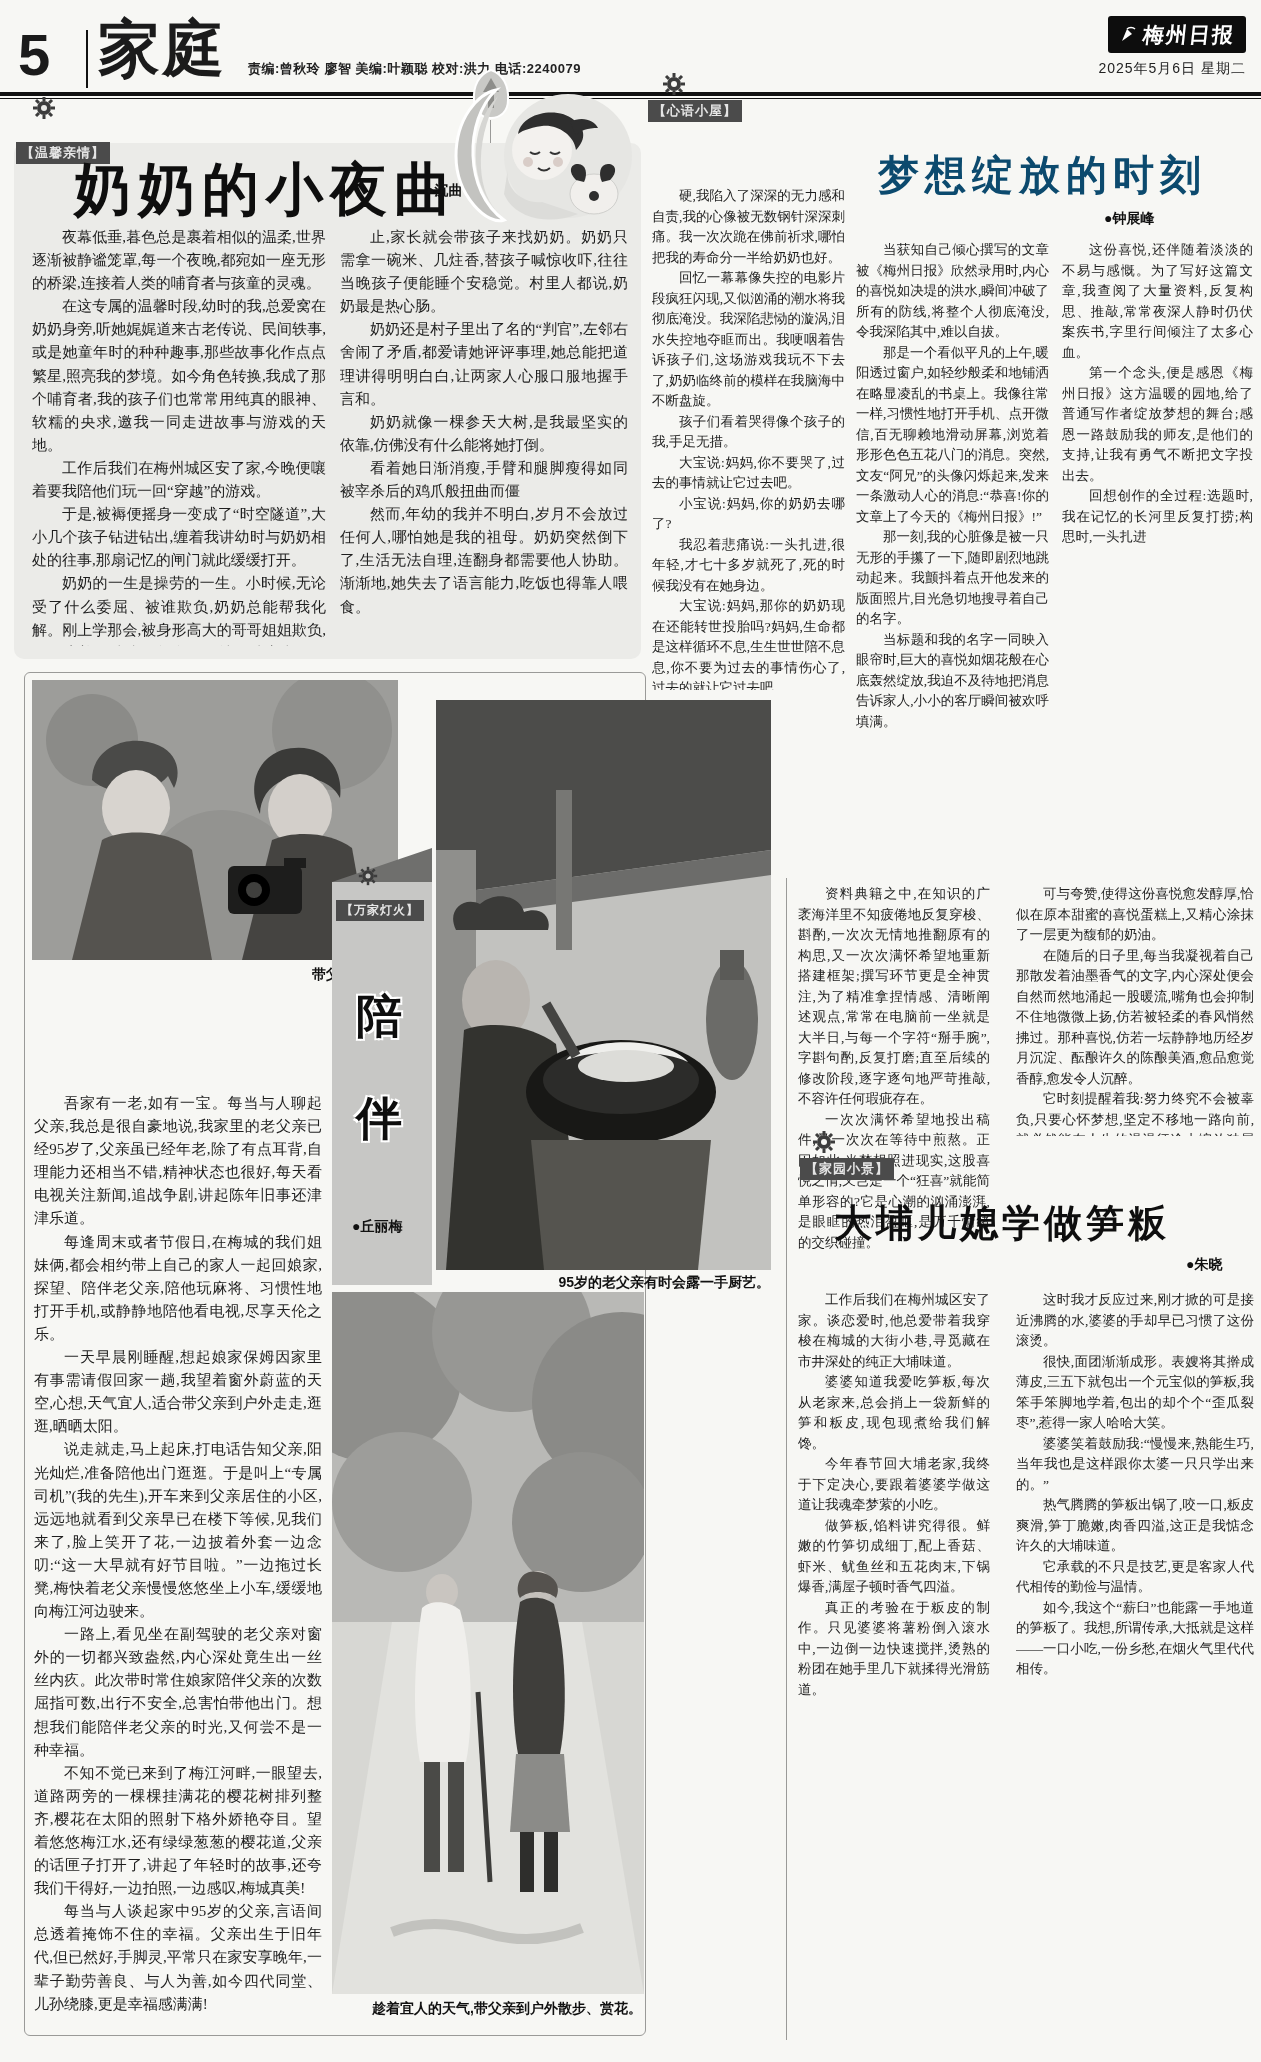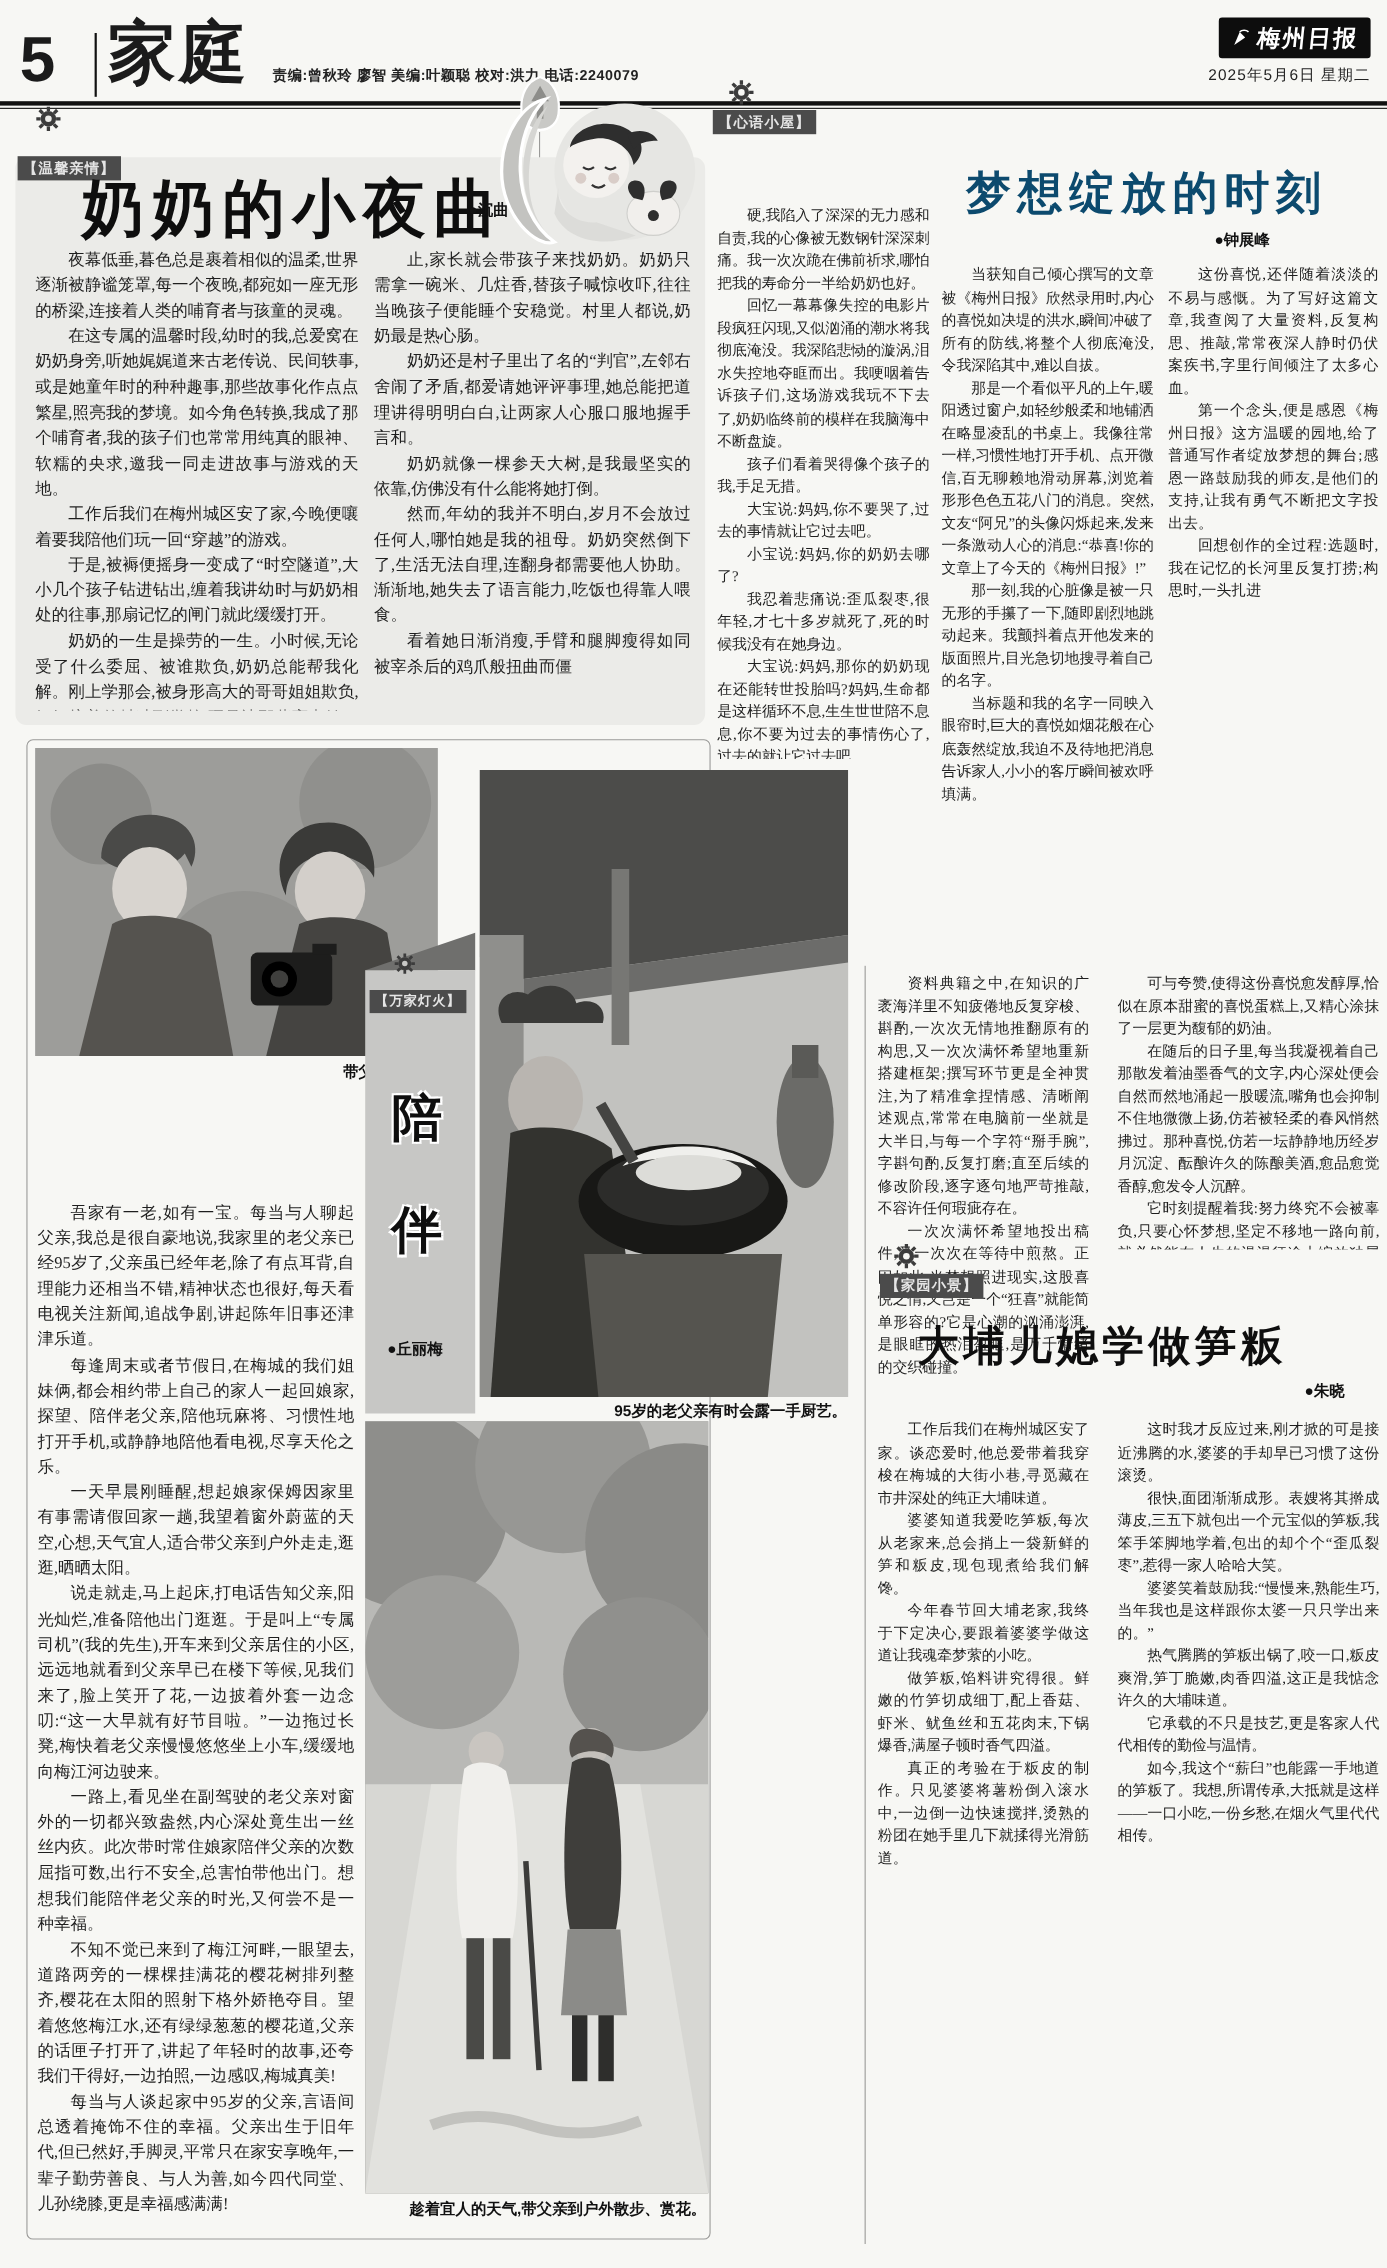--- a/index.html
+++ b/index.html
@@ -114,30 +114,30 @@
     <p>夜幕低垂,暮色总是裹着相似的温柔,世界逐渐被静谧笼罩,每一个夜晚,都宛如一座无形的桥梁,连接着人类的哺育者与孩童的灵魂。</p>
     <p>在这专属的温馨时段,幼时的我,总爱窝在奶奶身旁,听她娓娓道来古老传说、民间轶事,或是她童年时的种种趣事,那些故事化作点点繁星,照亮我的梦境。如今角色转换,我成了那个哺育者,我的孩子们也常常用纯真的眼神、软糯的央求,邀我一同走进故事与游戏的天地。</p>
     <p>工作后我们在梅州城区安了家,今晚便嚷着要我陪他们玩一回“穿越”的游戏。</p>
     <p>于是,被褥便摇身一变成了“时空隧道”,大小几个孩子钻进钻出,缠着我讲幼时与奶奶相处的往事,那扇记忆的闸门就此缓缓打开。</p>
     <p>奶奶的一生是操劳的一生。小时候,无论受了什么委屈、被谁欺负,奶奶总能帮我化解。刚上学那会,被身形高大的哥哥姐姐欺负,奶奶拄着竹杖冲到学校,硬是让那些高出她一头的学生给我道歉,还让老师不断道歉说没管好那些大孩子。</p>
   </div>
 <div class="abs col" style="left:340px;top:226px;width:288px;height:420px;">
     <p>止,家长就会带孩子来找奶奶。奶奶只需拿一碗米、几炷香,替孩子喊惊收吓,往往当晚孩子便能睡个安稳觉。村里人都说,奶奶最是热心肠。</p>
     <p>奶奶还是村子里出了名的“判官”,左邻右舍闹了矛盾,都爱请她评评事理,她总能把道理讲得明明白白,让两家人心服口服地握手言和。</p>
     <p>奶奶就像一棵参天大树,是我最坚实的依靠,仿佛没有什么能将她打倒。</p>
+    <p>看着她日渐消瘦,手臂和腿脚瘦得如同被宰杀后的鸡爪般扭曲而僵</p>
     <p>然而,年幼的我并不明白,岁月不会放过任何人,哪怕她是我的祖母。奶奶突然倒下了,生活无法自理,连翻身都需要他人协助。渐渐地,她失去了语言能力,吃饭也得靠人喂食。</p>
-    <p>看着她日渐消瘦,手臂和腿脚瘦得如同被宰杀后的鸡爪般扭曲而僵</p>
   </div>
 <div class="abs col colsm" style="left:652px;top:186px;width:193px;height:504px;">
     <p>硬,我陷入了深深的无力感和自责,我的心像被无数钢针深深刺痛。我一次次跪在佛前祈求,哪怕把我的寿命分一半给奶奶也好。</p>
     <p>回忆一幕幕像失控的电影片段疯狂闪现,又似汹涌的潮水将我彻底淹没。我深陷悲恸的漩涡,泪水失控地夺眶而出。我哽咽着告诉孩子们,这场游戏我玩不下去了,奶奶临终前的模样在我脑海中不断盘旋。</p>
     <p>孩子们看着哭得像个孩子的我,手足无措。</p>
     <p>大宝说:妈妈,你不要哭了,过去的事情就让它过去吧。</p>
     <p>小宝说:妈妈,你的奶奶去哪了?</p>
-    <p>我忍着悲痛说:歪瓜裂枣,很年轻,才七十多岁就死了,死的时候我没有在她身边。</p>
+    <p>我忍着悲痛说:一头扎进,很年轻,才七十多岁就死了,死的时候我没有在她身边。</p>
     <p>大宝说:妈妈,那你的奶奶现在还能转世投胎吗?妈妈,生命都是这样循环不息,生生世世陪不息息,你不要为过去的事情伤心了,过去的就让它过去吧。</p>
   </div>
 
 <svg class="abs gear" style="left:662px;top:72px;" viewBox="0 0 24 24">
   <circle cx="12" cy="12" r="7" fill="#3c3c3c"></circle>
     <circle cx="12" cy="12" r="3" fill="#f7f7f4"></circle>
   <g stroke="#3c3c3c" stroke-width="3">
       <line x1="12" y1="1" x2="12" y2="5"></line>
       <line x1="12" y1="19" x2="12" y2="23"></line>
       <line x1="1" y1="12" x2="5" y2="12"></line>

